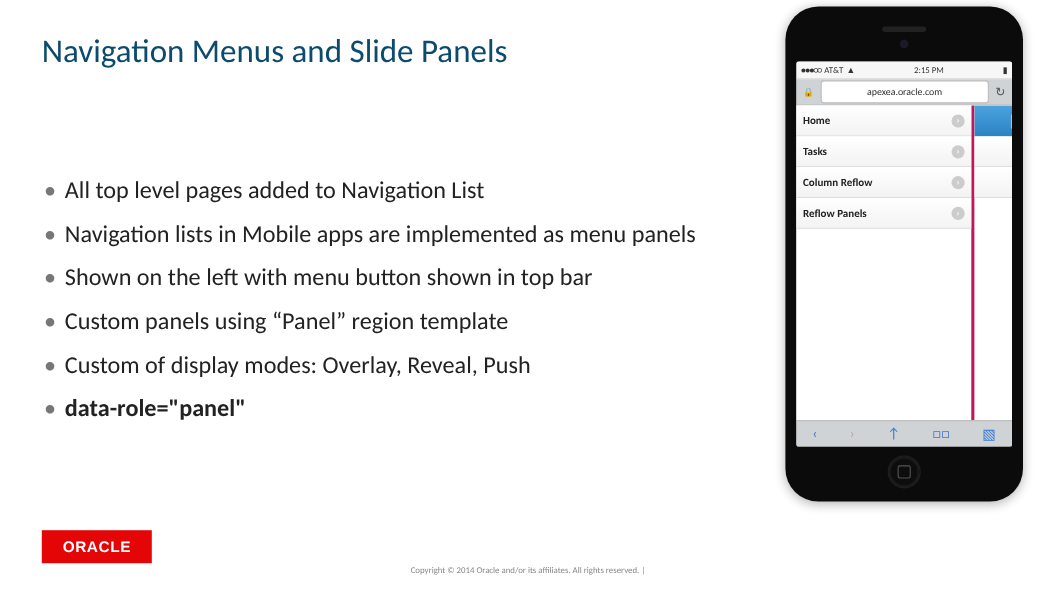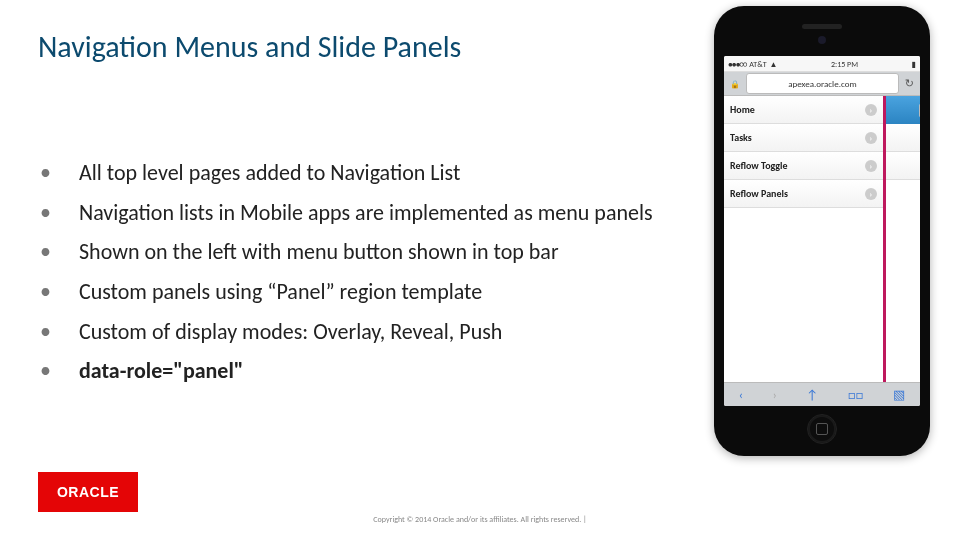--- a/index.html
+++ b/index.html
@@ -39,21 +39,21 @@
     color: #222;
     line-height: 1.35;
   }
   .bullet .dot {
     color: #777;
     margin-right: 8px;
     margin-left: 2px;
     font-size: 22px;
     line-height: 1.35;
   }
-  .bullet .txt { flex: 1; margin-left: 20px; }
+  .bullet .txt { flex: 1; }
   .bold { font-weight: 700; }
 
   
   .phone {
     position: absolute;
     top: 6px;
     right: 30px;
     width: 216px;
     height: 450px;
     background: #0b0b0b;
@@ -203,21 +203,21 @@
     border: 1px solid #555;
     border-radius: 2px;
     transform: translate(-50%,-50%);
   }
 
   .logo-area {
     position: absolute;
     bottom: 28px;
     left: 38px;
     width: 100px;
-    height: 40px;
+    height: 30px;
     background: #e40506;
     display: flex;
     align-items: center;
     justify-content: center;
   }
   .logo-area span {
     color: #fff;
     font-family: Arial, sans-serif;
     font-weight: 700;
     font-size: 14px;
@@ -293,21 +293,21 @@
 
         <div class="menu-item">
               <span>Home</span>
               <span class="chev">›</span>
             </div>
             <div class="menu-item">
               <span>Tasks</span>
               <span class="chev">›</span>
             </div>
             <div class="menu-item">
-              <span>Reflow Toggle</span>
+              <span>Column Reflow</span>
               <span class="chev">›</span>
             </div>
             <div class="menu-item">
               <span>Reflow Panels</span>
               <span class="chev">›</span>
             </div>
           </div>
         <div class="pushed">
           <div class="topbar">
             <span class="logout">gout</span>

